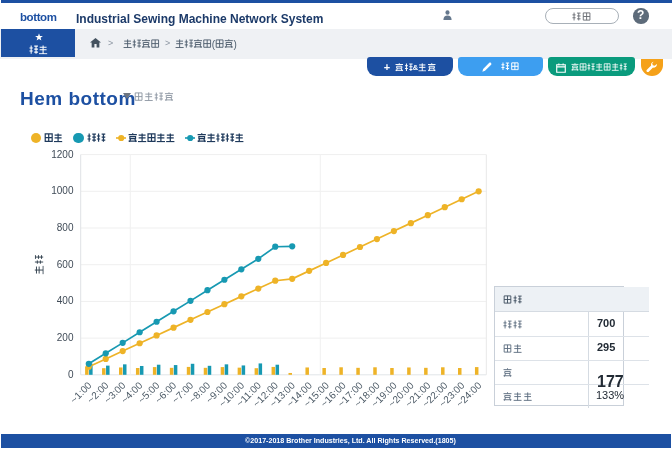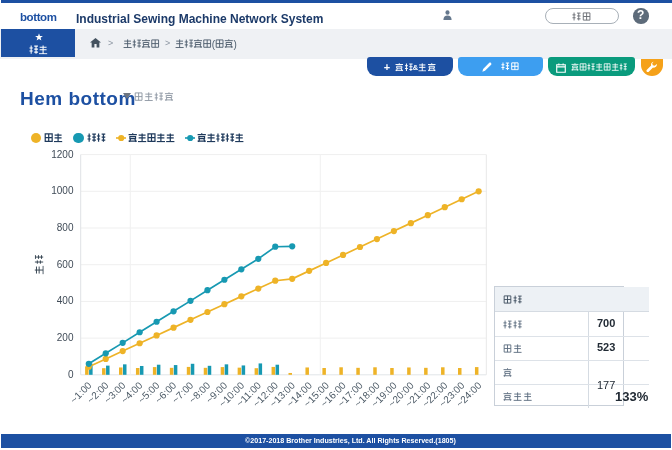--- a/index.html
+++ b/index.html
@@ -331,17 +331,17 @@
       </svg>
     </div>
   <div class="abs" style="left:8px;top:105px">
       <svg width="29.2" height="9" viewBox="0 0 29.2 9" style="display:block;color:#5a6b7e;overflow:visible" stroke="currentColor" stroke-width="1.0" fill="none">
         <use href="#kd" x="0.0" width="9" height="9"></use>
         <use href="#kb" x="10.1" width="9" height="9"></use>
         <use href="#kb" x="20.2" width="9" height="9"></use>
       </svg>
     </div>
   <div class="abs" style="left:102px;top:30px;font-size:11px;font-weight:bold;color:#222b35">700</div>
-  <div class="abs" style="left:102px;top:54px;font-size:11px;font-weight:bold;color:#222b35">523</div>
-  <div class="abs" style="left:102px;top:92px;font-size:11px;font-weight:normal;color:#222b35">177</div>
-  <div class="abs" style="left:120px;top:102px;font-size:13px;font-weight:bold;color:#222b35">133%</div>
+  <div class="abs" style="left:102px;top:54px;font-size:11px;font-weight:bold;color:#222b35">295</div>
+  <div class="abs" style="left:102px;top:86px;font-size:16px;font-weight:bold;color:#222b35">177</div>
+  <div class="abs" style="left:101px;top:102px;font-size:11px;font-weight:normal;color:#222b35">133%</div>
 </div>
 
 <div class="abs" style="left:1px;top:433.5px;width:670px;height:14px;background:#1D50A2;color:#fff;text-align:center;font-size:7.1px;font-weight:bold;line-height:14px;padding-left:29px">©2017-2018 Brother Industries, Ltd. All Rights Reserved.(1805)</div>
 </body></html>

